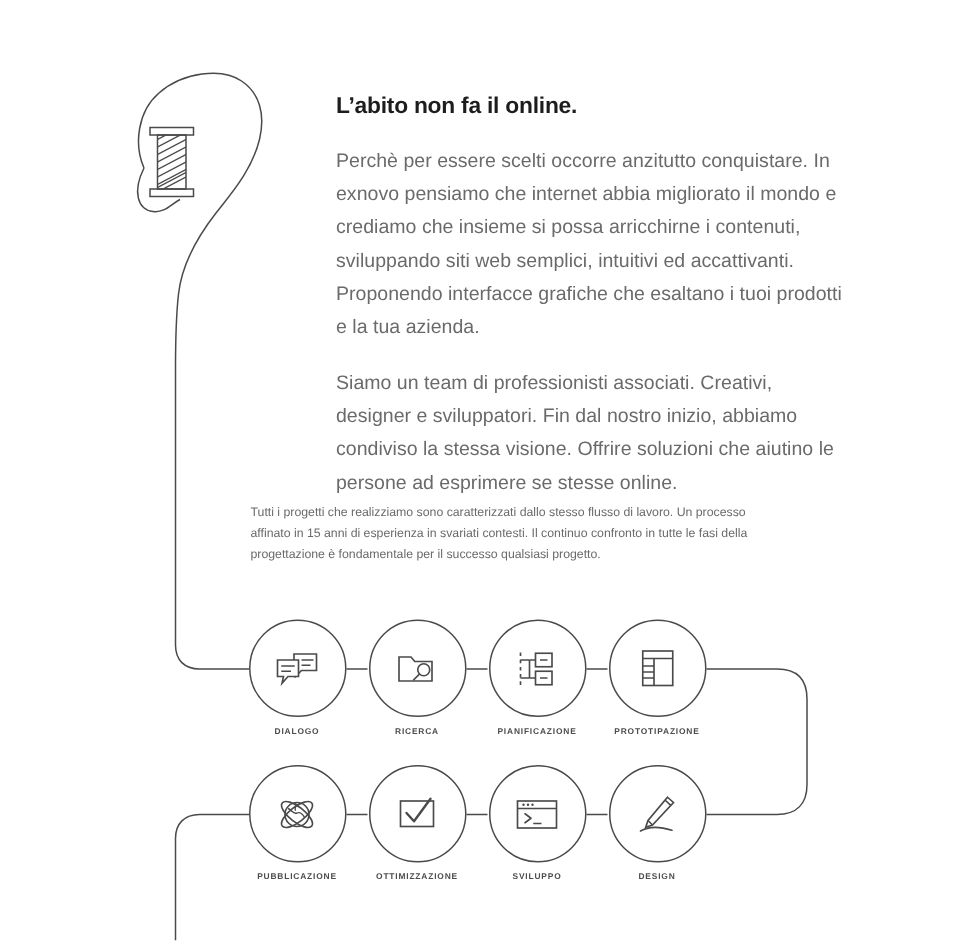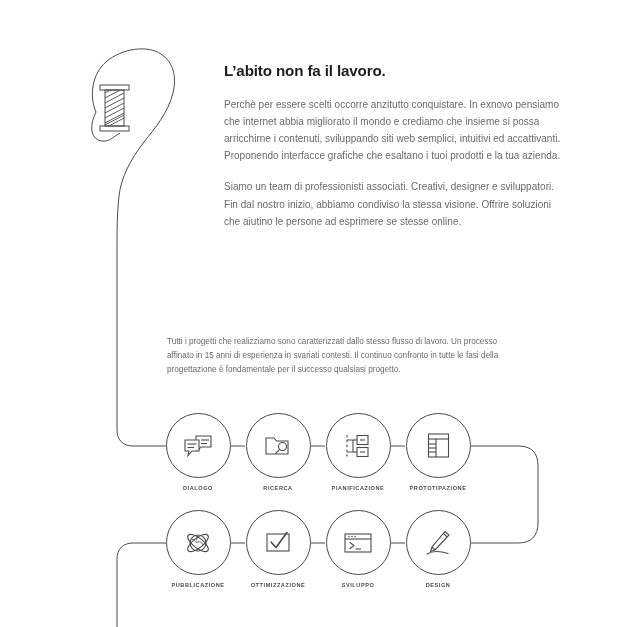--- a/index.html
+++ b/index.html
@@ -38,21 +38,21 @@
     font-size: 15.2px;
     line-height: 1.42;
     font-weight: bold;
     color: #1d1d1d;
     letter-spacing: -0.15px;
   }
   .headline .line { display: block; }
 
   .body-para {
     margin: 0 0 14px 0;
-    font-size: 10px;
+    font-size: 13px;
     line-height: 1.72;
     color: #6a6a6a;
     letter-spacing: 0.02px;
   }
   .body-para:last-child { margin-bottom: 8px; }
 
   
   .process-block {
     position: absolute;
     left: 163px;
@@ -166,21 +166,21 @@
     <line x1="391" y1="543" x2="405" y2="543"></line>
     <line x1="311" y1="543" x2="325" y2="543"></line>
     <line x1="231" y1="543" x2="245" y2="543"></line>
 
     <path d="M 166,543 L 133,543 C 123,543 117,549 117,559 L 117,627"></path>
   </g>
 </svg>
 
 <div class="intro-block">
   <h1 class="headline">
-    <span class="line">L’abito non fa il lavoro.</span>
+    <span class="line">L’abito non fa il online.</span>
   </h1>
   <p class="body-para">Perchè per essere scelti occorre anzitutto conquistare. In exnovo pensiamo che internet abbia migliorato il mondo e crediamo che insieme si possa arricchirne i contenuti, sviluppando siti web semplici, intuitivi ed accattivanti. Proponendo interfacce grafiche che esaltano i tuoi prodotti e la tua azienda.</p>
   <p class="body-para">Siamo un team di professionisti associati. Creativi, designer e sviluppatori. Fin dal nostro inizio, abbiamo condiviso la stessa visione. Offrire soluzioni che aiutino le persone ad esprimere se stesse online.</p>
 </div>
 
 <div class="process-block">
   <p class="process-para">Tutti i progetti che realizziamo sono caratterizzati dallo stesso flusso di lavoro. Un processo affinato in 15 anni di esperienza in svariati contesti. Il continuo confronto in tutte le fasi della progettazione è fondamentale per il successo qualsiasi progetto.</p>
 </div>
 
 <div class="steps-layer">

